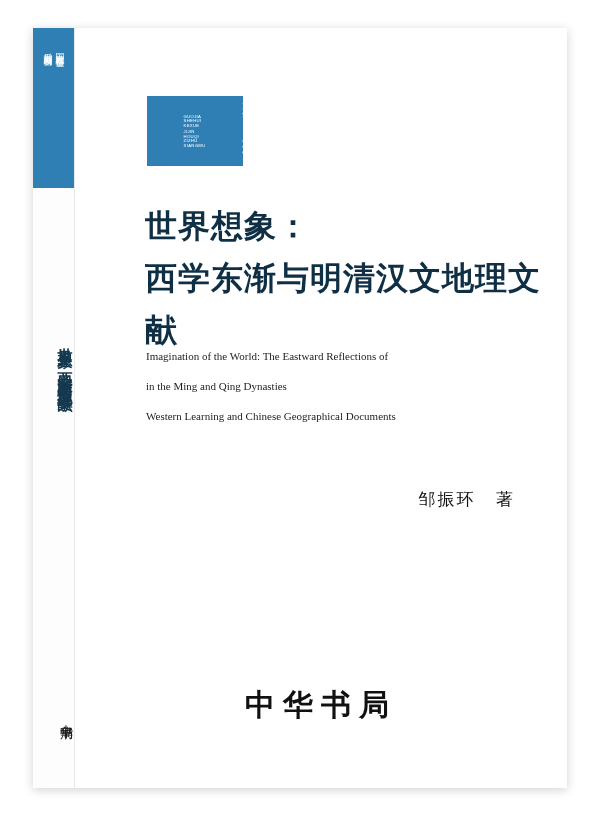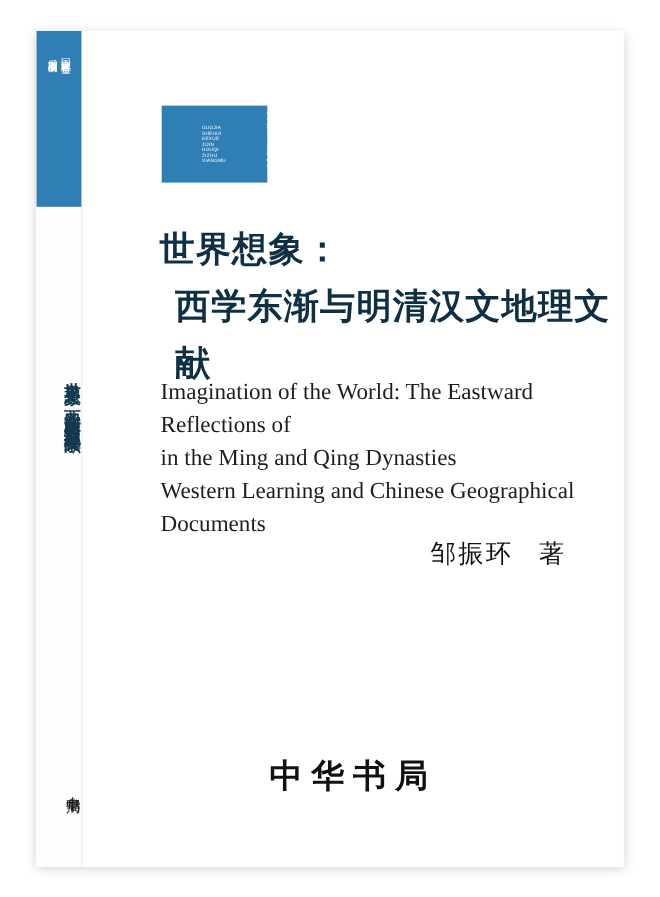--- a/index.html
+++ b/index.html
@@ -158,43 +158,42 @@
     top: 172px;
     width: 420px;
     color: #0f2f45;
     font-family: Liberation Sans, sans-serif;
     font-weight: bold;
     font-size: 32px;
     line-height: 52px;
     letter-spacing: 1px;
   }
   .title-cn .line2 {
-    margin-left: 14px;
   }
 
   
   .title-en {
     position: absolute;
     left: 71px;
     top: 313px;
     width: 430px;
     color: #1d1d1d;
     font-family: "Liberation Serif", serif;
-    font-size: 21px;
+    font-size: 11px;
     line-height: 30px;
   }
 
   
   .author {
     position: absolute;
     right: 52px;
     top: 460px;
     color: #111111;
     font-family: "Liberation Serif", serif;
-    font-size: 23px;
+    font-size: 17px;
     letter-spacing: 2px;
   }
   .author .sep { display: inline-block; width: 8px; }
 
   
   .publisher-logo {
     position: absolute;
     left: 0;
     right: 0;
     bottom: 62px;

